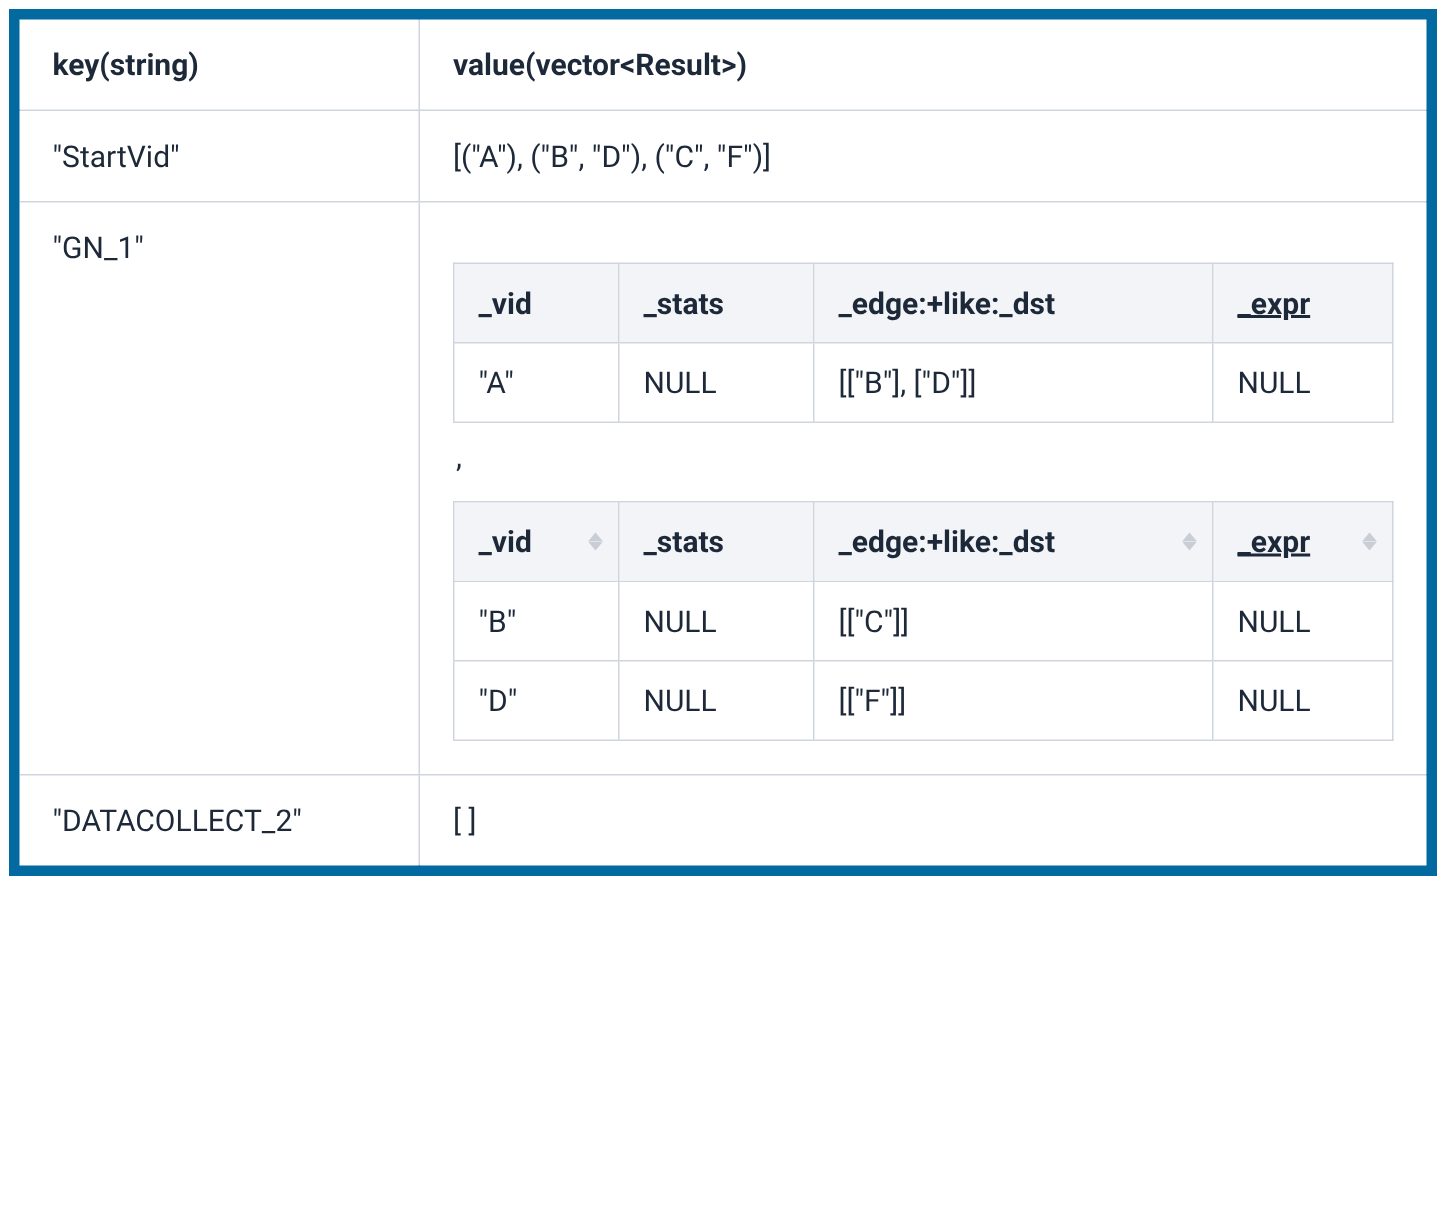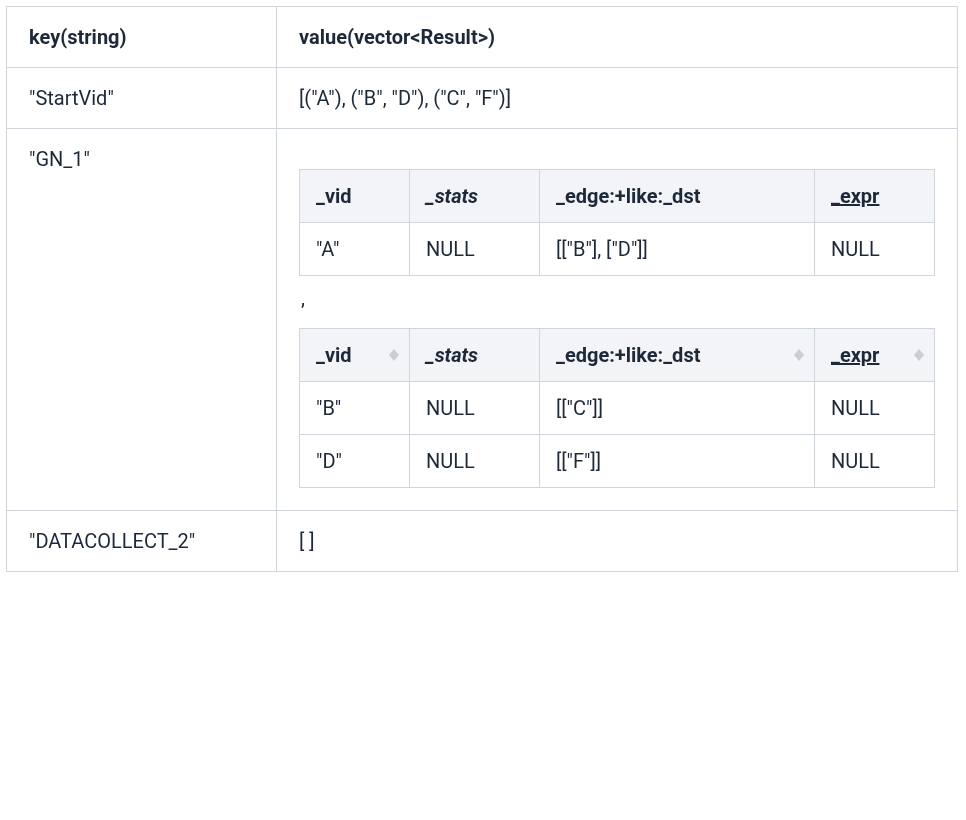--- a/index.html
+++ b/index.html
@@ -11,21 +11,21 @@
       font-family: -apple-system, BlinkMacSystemFont, "Segoe UI", Roboto, "Helvetica Neue", Arial, sans-serif;
       background: #fff;
       padding: 6px;
       width: 966px;
       font-size: 20px;
       color: #1d2939;
     }
     .outer-table {
       width: 952px;
       border-collapse: collapse;
-      border: 1px solid #0369a1;
+      border: 7px solid #0369a1;
     }
     .outer-table > tbody > tr > td,
     .outer-table > thead > tr > th {
       border: 1px solid #d0d5dd;
       padding: 18px 22px;
       text-align: left;
       vertical-align: top;
     }
     .outer-table > thead > tr > th {
       font-weight: 700;
@@ -67,21 +67,21 @@
       position: absolute;
       right: 10px;
       top: 50%;
       transform: translateY(-50%);
       line-height: 0;
     }
     .sorter svg {
       display: block;
     }
     .col-vid { width: 110px; }
-    .col-stats { width: 130px; font-style: italic; }
+    .col-stats { width: 130px; }
     .col-expr { width: 120px; text-decoration: underline; }
   </style>
 </head>
 <body>
 
 <table class="outer-table">
   <thead>
     <tr>
       <th>key(string)</th>
       <th>value(vector&lt;Result&gt;)</th>

